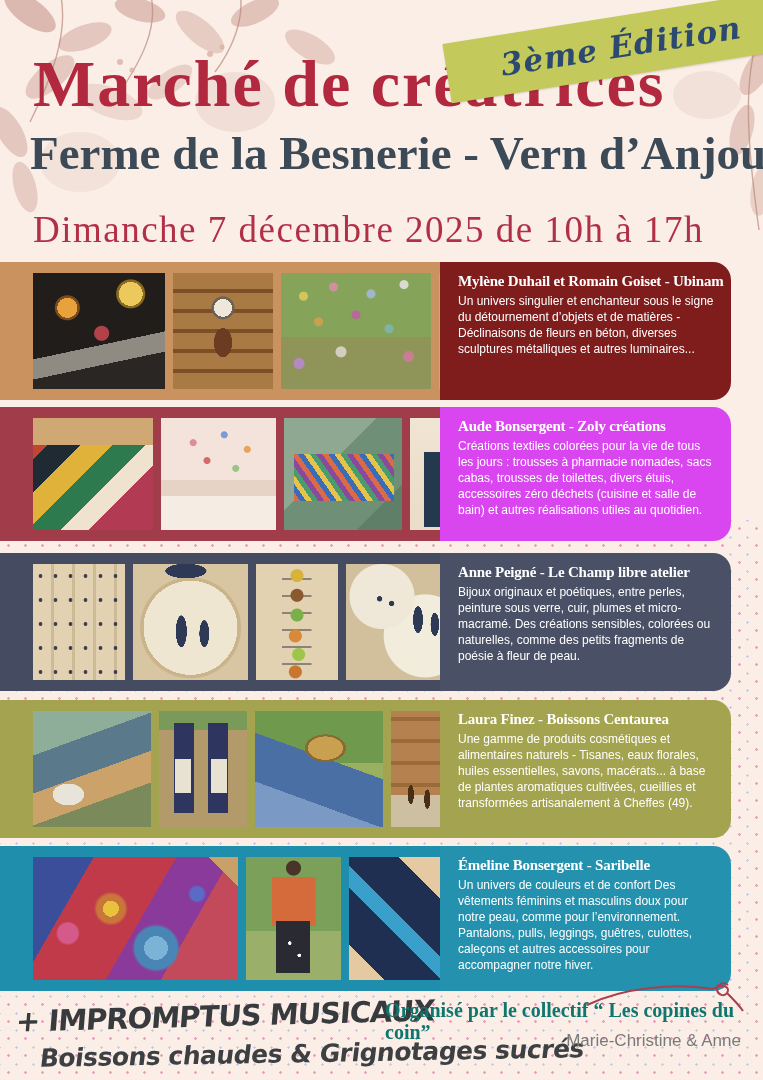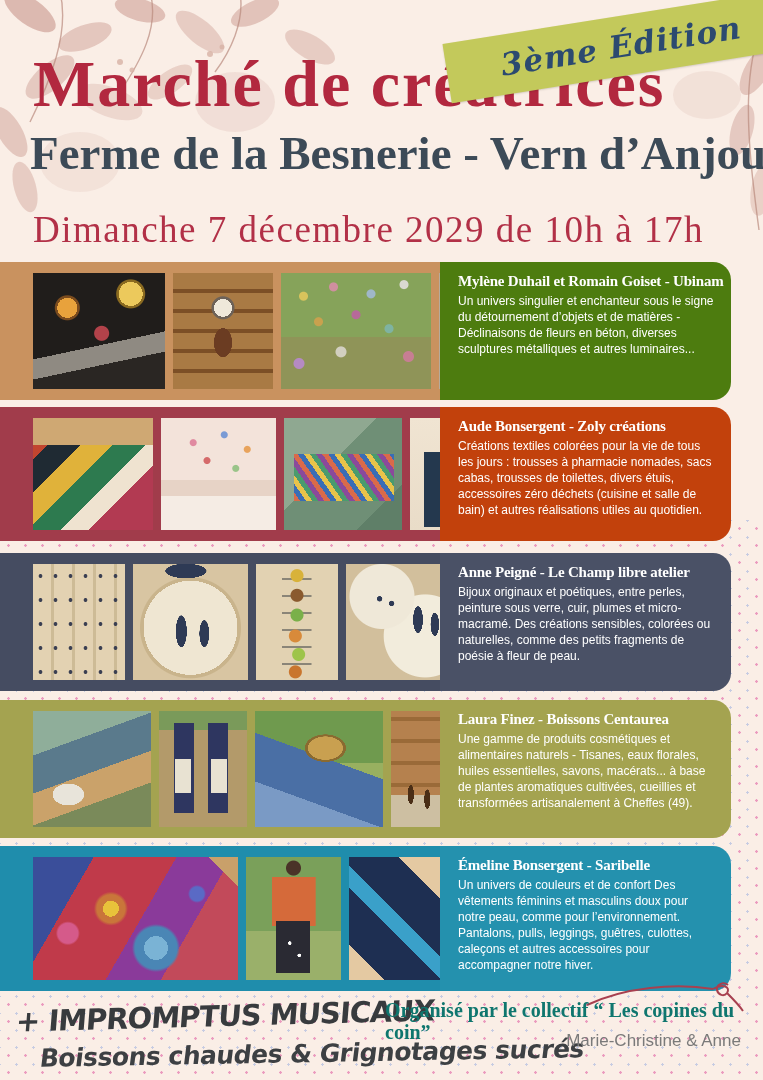--- a/index.html
+++ b/index.html
@@ -231,46 +231,46 @@
         <path d="M240 10 C200 60, 210 150, 222 240"></path>
       </g>
     </svg>
 
     <div id="ribbon">
       <span>3ème Édition</span>
     </div>
 
     <div id="poster-title">Marché de créatrices</div>
     <div id="poster-subtitle">Ferme de la Besnerie - Vern d’Anjou</div>
-    <div id="poster-date">Dimanche 7 décembre 2029 de 10h à 17h</div>
+    <div id="poster-date">Dimanche 7 décembre 2025 de 10h à 17h</div>
   </div>
 
   <main id="sections">
       <section class="section" style="height: 138px; margin-bottom: 7px;">
         <div class="band" style="background: rgb(201, 146, 95);"></div>
         <div class="photos">
           <div class="photo p-s1a"></div>
           <div class="photo p-s1b"></div>
           <div class="photo p-s1c"></div>
           <div class="photo p-s1d"></div>
         </div>
-        <div class="panel" style="background: #4d7c0f;">
+        <div class="panel" style="background: #7f1d1d;">
           <h3>Mylène Duhail et Romain Goiset - Ubinam</h3>
           <p><b>Un univers singulier et enchanteur sous le signe du détournement d’objets et de matières - </b><span>Déclinaisons de fleurs en béton, diverses sculptures métalliques et autres luminaires...</span></p>
         </div>
       </section>
       <section class="section" style="height: 134px; margin-bottom: 12px;">
         <div class="band" style="background: rgb(161, 60, 75);"></div>
         <div class="photos">
           <div class="photo p-s2a"></div>
           <div class="photo p-s2b"></div>
           <div class="photo p-s2c"></div>
           <div class="photo p-s2d"></div>
         </div>
-        <div class="panel" style="background: #c2410c;">
+        <div class="panel" style="background: #d946ef;">
           <h3>Aude Bonsergent - Zoly créations</h3>
           <p><b>Créations textiles colorées pour la vie de tous les jours</b><span> : trousses à pharmacie nomades, sacs cabas, trousses de toilettes, divers étuis, accessoires zéro déchets (cuisine et salle de bain) et autres réalisations utiles au quotidien.</span></p>
         </div>
       </section>
       <section class="section" style="height: 138px; margin-bottom: 9px;">
         <div class="band" style="background: rgb(69, 76, 97);"></div>
         <div class="photos">
           <div class="photo p-s3a"></div>
           <div class="photo p-s3b"></div>
           <div class="photo p-s3c"></div>

